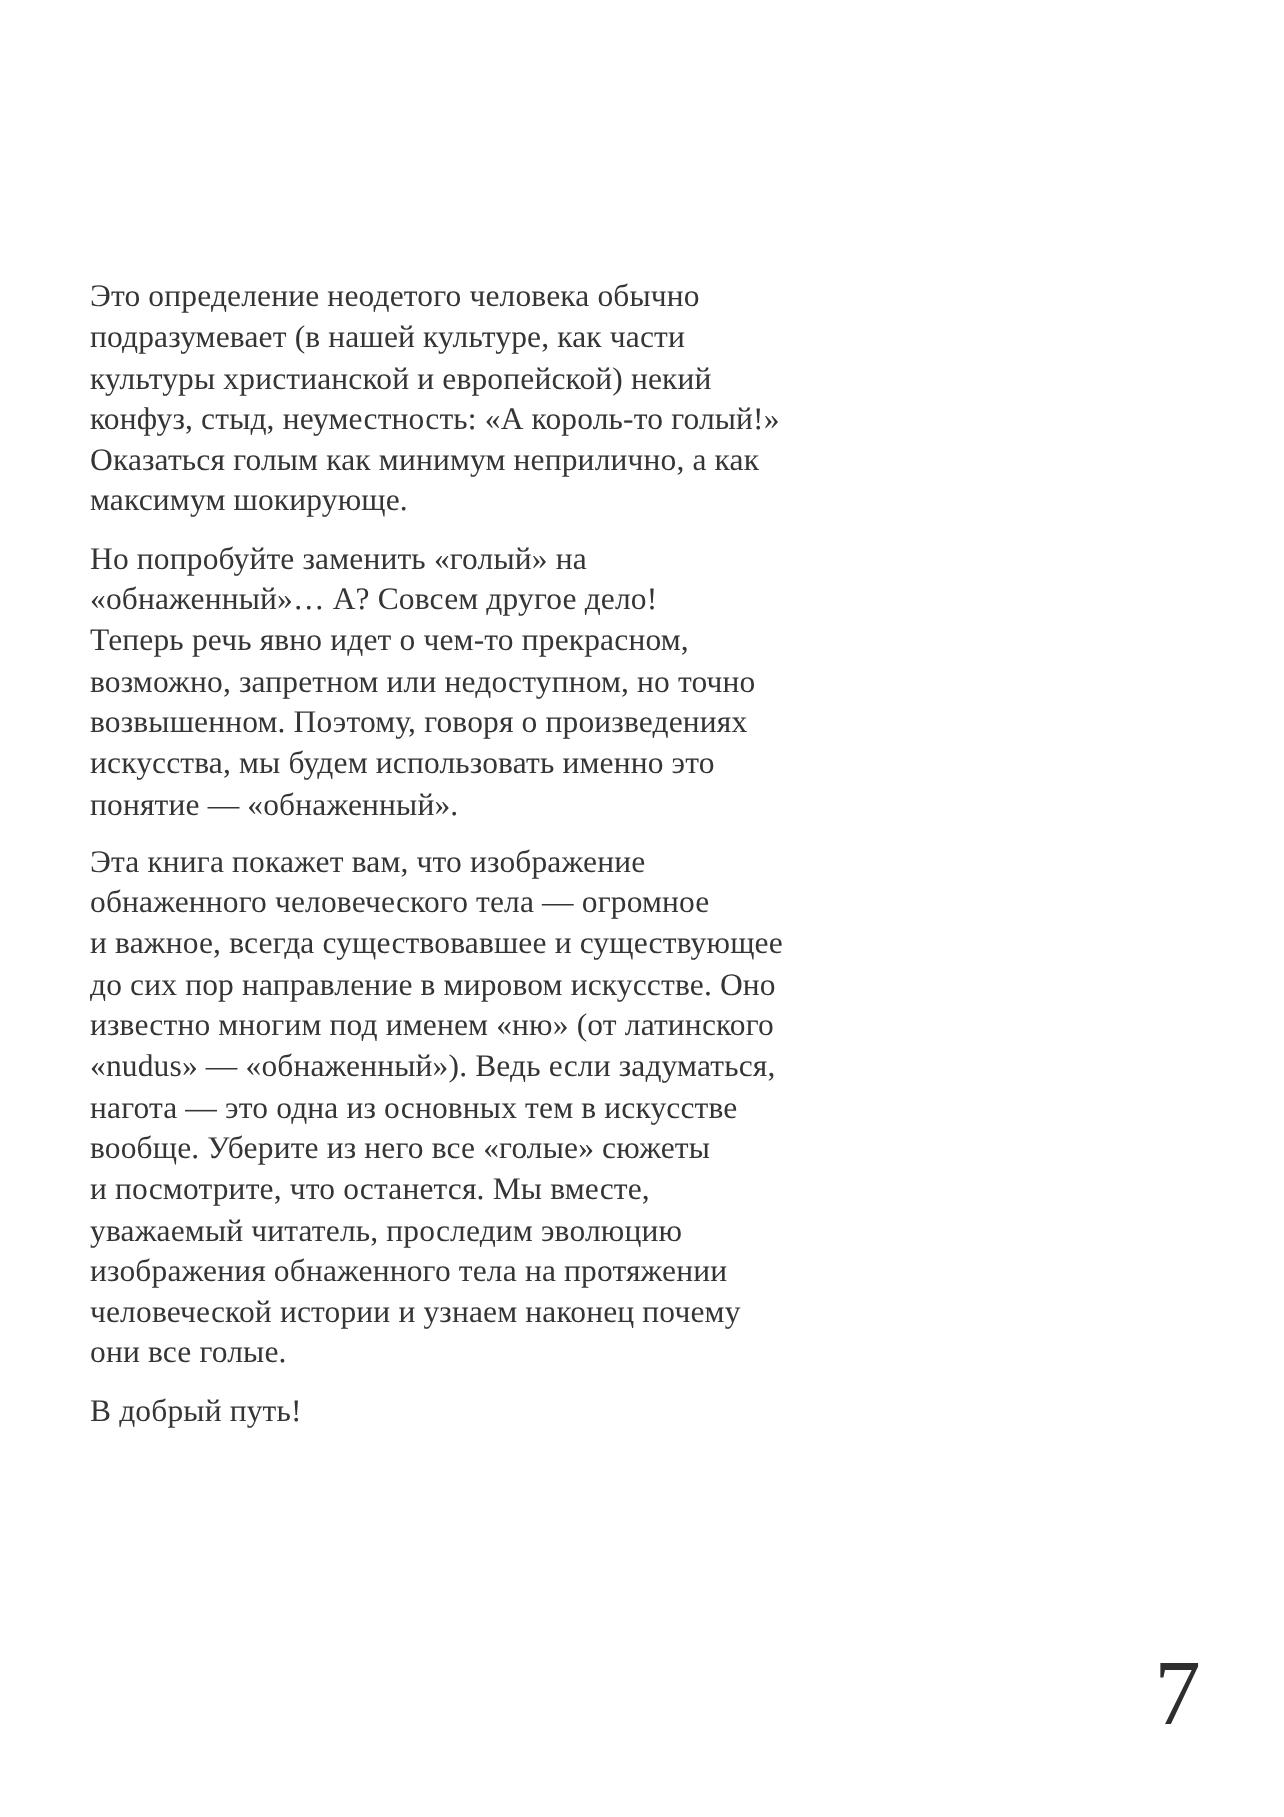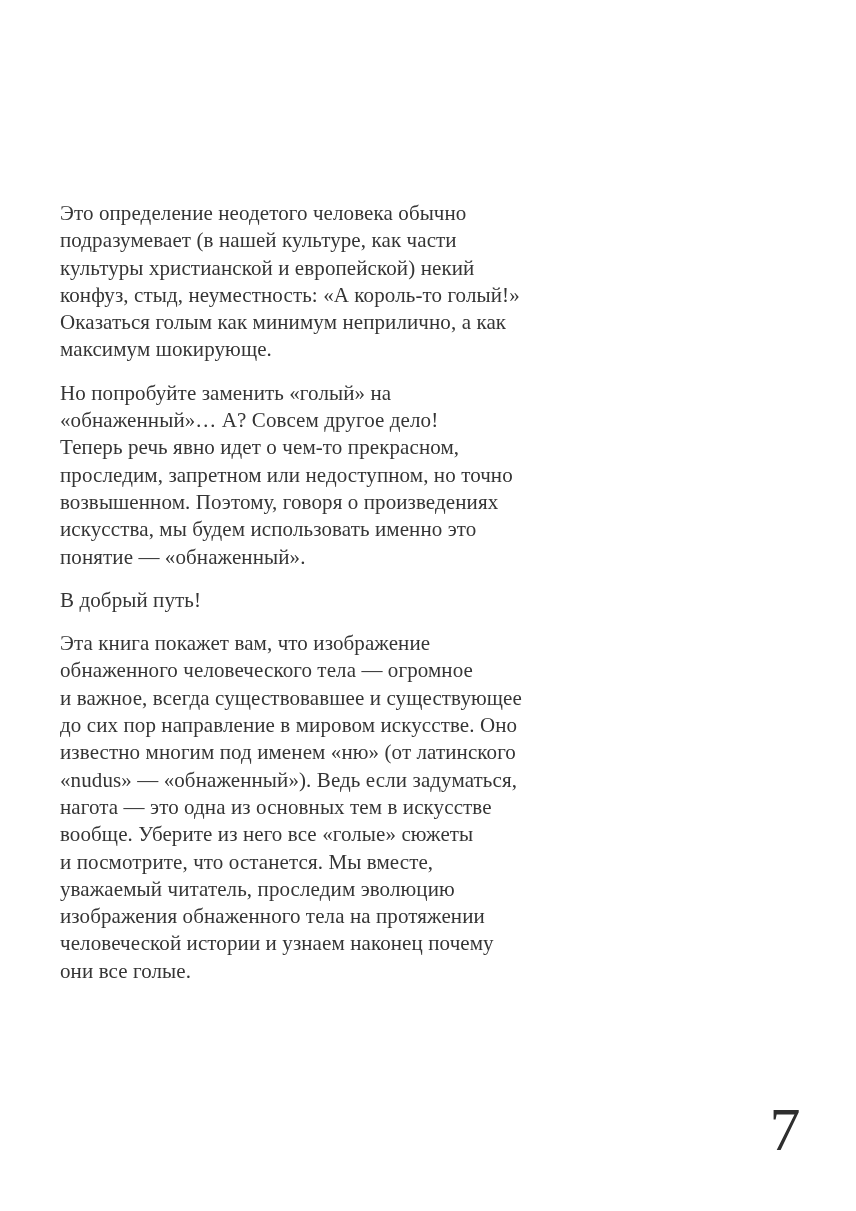--- a/index.html
+++ b/index.html
@@ -19,21 +19,21 @@
     position: absolute;
     left: 60px;
     top: 184px;
     width: 520px;
     color: #353535;
     font-size: 21px;
     line-height: 27.3px;
     letter-spacing: 0.1px;
   }
   .paragraph {
-    margin: 16px 0 11px 0;
+    margin: 0 0 11px 0;
     white-space: pre-line; 
   }
   .paragraph:last-child {
     margin-bottom: 0;
   }
   .page-number {
     position: absolute;
     left: 760px;
     top: 1098px;
     width: 50px;
@@ -53,35 +53,35 @@
   <div class="text-block">
     <p class="paragraph">Это определение неодетого человека обычно
 подразумевает (в нашей культуре, как части
 культуры христианской и европейской) некий
 конфуз, стыд, неуместность: «А король-то голый!»
 Оказаться голым как минимум неприлично, а как
 максимум шокирующе.</p>
     <p class="paragraph">Но попробуйте заменить «голый» на
 «обнаженный»… А? Совсем другое дело!
 Теперь речь явно идет о чем-то прекрасном,
-проследим, запретном или недоступном, но точно
+возможно, запретном или недоступном, но точно
 возвышенном. Поэтому, говоря о произведениях
 искусства, мы будем использовать именно это
 понятие — «обнаженный».</p>
-    <p class="paragraph">В добрый путь!</p>
     <p class="paragraph">Эта книга покажет вам, что изображение
 обнаженного человеческого тела — огромное
 и важное, всегда существовавшее и существующее
 до сих пор направление в мировом искусстве. Оно
 известно многим под именем «ню» (от латинского
 «nudus» — «обнаженный»). Ведь если задуматься,
 нагота — это одна из основных тем в искусстве
 вообще. Уберите из него все «голые» сюжеты
 и посмотрите, что останется. Мы вместе,
 уважаемый читатель, проследим эволюцию
 изображения обнаженного тела на протяжении
 человеческой истории и узнаем наконец почему
 они все голые.</p>
+    <p class="paragraph">В добрый путь!</p>
   </div>
 
   <div class="page-number">7</div>
 
 </div>
 
 </body></html>

